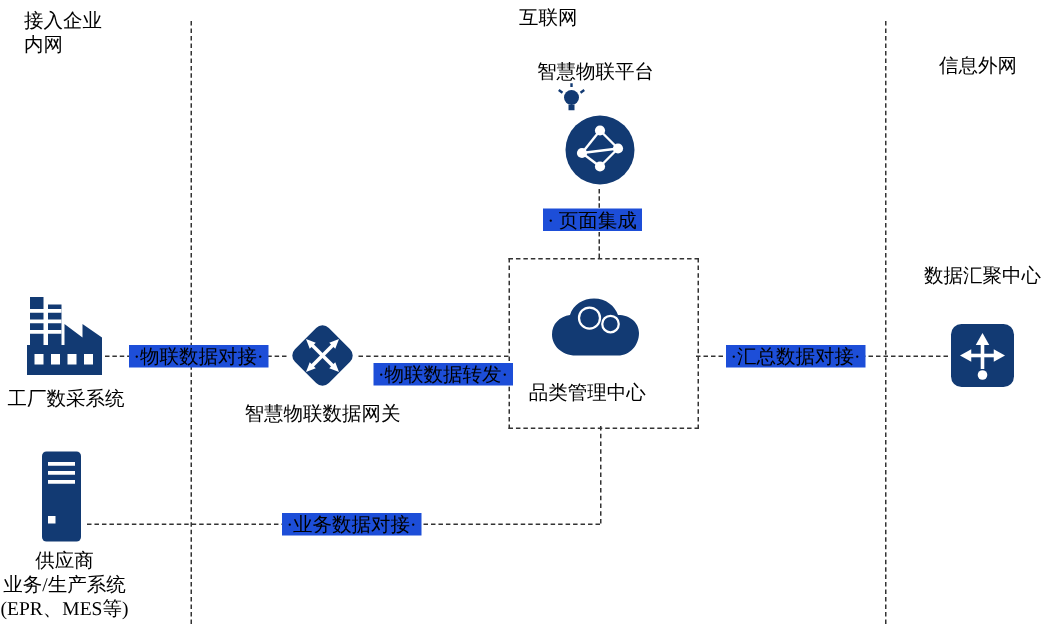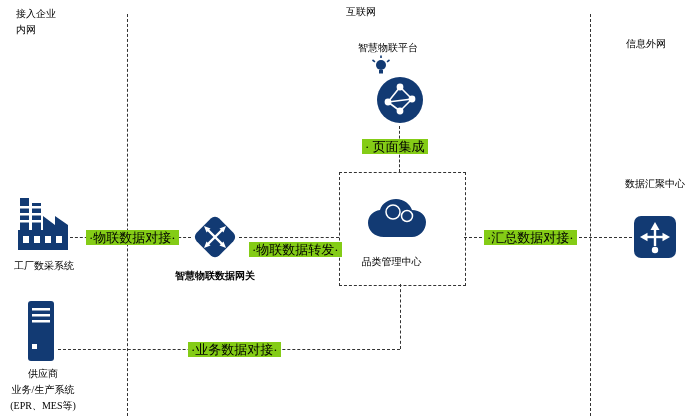--- a/index.html
+++ b/index.html
@@ -1,25 +1,25 @@
 <!DOCTYPE html>
 <html style="--icon: #123a73;"><head>
 <meta charset="utf-8">
 <style>
   html,body{margin:0;padding:0;background:#fff;}
   #canvas{
     position:relative;width:696px;height:420px;background:#ffffff;
     font-family:"Liberation Serif","DejaVu Serif",serif;color:#000;overflow:hidden;
   }
-  .txt{position:absolute;font-size:10px;line-height:16px;white-space:nowrap;}
+  .txt{position:absolute;font-size:13px;line-height:16px;white-space:nowrap;}
   .center{text-align:center;}
   .hline{position:absolute;border-top:1px dashed #333;height:0;z-index:1;}
   .vline{position:absolute;border-left:1px dashed #333;width:0;z-index:1;}
   .sep{position:absolute;border-left:1px dashed #333;width:0;z-index:0;}
-  .edge-label{position:absolute;background:#84cc16;font-size:13px;line-height:15px;
+  .edge-label{position:absolute;background:#1d4ed8;font-size:13px;line-height:15px;
     padding:0 3px;z-index:2;white-space:nowrap;}
   .dashed-box{position:absolute;border:1px dashed #333;background:transparent;z-index:1;}
   .icon-svg{position:absolute;z-index:2;}
   .ic{fill:var(--icon,#123a73);}
 </style>
 </head>
 <body>
 
 <div id="canvas">
 
@@ -99,21 +99,21 @@
       <line x1="17" y1="31" x2="31" y2="17"></line>
       <line x1="17" y1="17" x2="31" y2="31"></line>
     </g>
     <g fill="#fff">
       <polygon points="35,13 28.5,15.5 32.5,19.5"></polygon>
       <polygon points="13,35 19.5,32.5 15.5,28.5"></polygon>
       <polygon points="13,13 19.5,15.5 15.5,19.5"></polygon>
       <polygon points="35,35 28.5,32.5 32.5,28.5"></polygon>
     </g>
   </svg>
-  <div class="txt center" style="left:156px;top:268px;width:118px;font-weight:bold;">智慧物联数据网关</div>
+  <div class="txt center" style="left:156px;top:268px;width:118px;">智慧物联数据网关</div>
 
   <div class="hline" style="left:239px;top:237px;width:100px;"></div>
   <div class="edge-label" style="left:249px;top:230px;margin-top:12px;">·物联数据转发·</div>
 
   <div class="hline" style="left:464px;top:237px;width:168px;"></div>
   <div class="edge-label" style="left:484px;top:230px;">·汇总数据对接·</div>
 
   <div class="txt center" style="left:611px;top:176px;width:88px;">数据汇聚中心</div>
   <svg class="icon-svg" style="left:632px;top:214px;" width="46" height="46" viewBox="0 0 46 46">
     <rect x="2" y="2" width="42" height="42" rx="7" class="ic"></rect>

